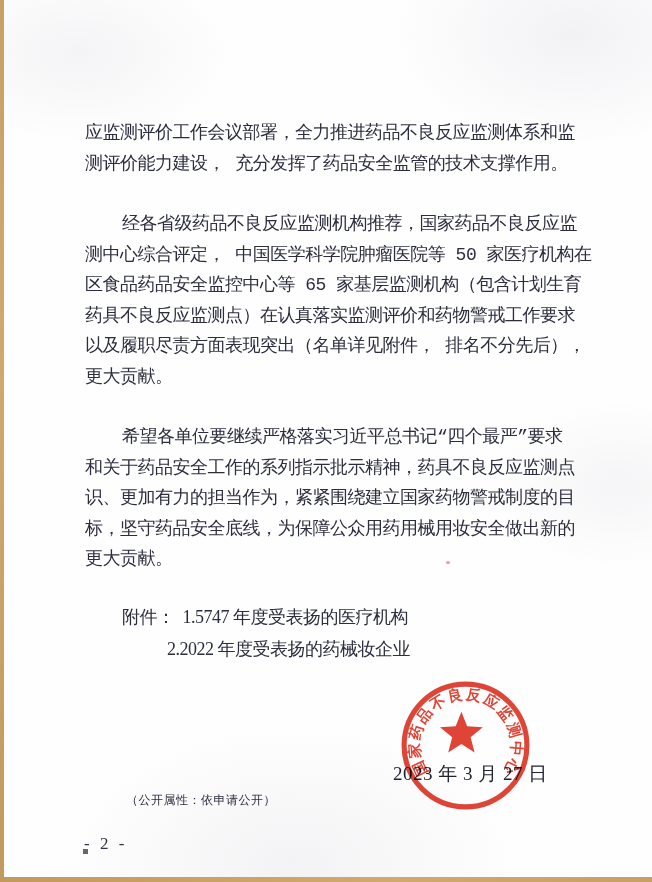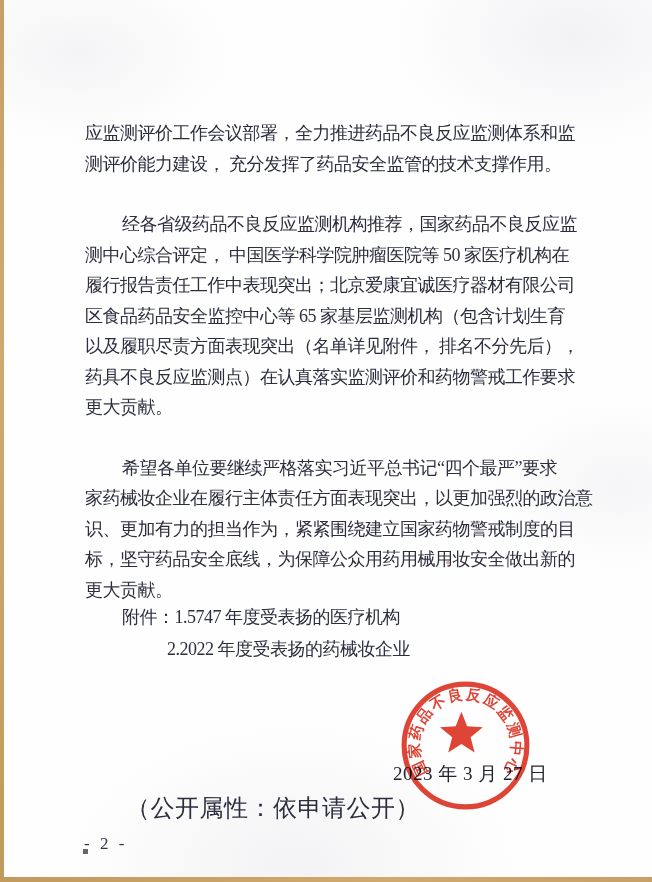--- a/index.html
+++ b/index.html
@@ -16,38 +16,38 @@
       radial-gradient(ellipse 320px 200px at 45% 98%, #f3f3f5 0%, rgba(243,243,245,0) 70%),
       radial-gradient(ellipse 180px 120px at 95% 55%, #f5f5f7 0%, rgba(245,245,247,0) 70%),
       #fefefe;
   }
   .edge-left{position:absolute;left:0;top:0;width:4px;height:100%;
     background:linear-gradient(to bottom,#c6a066,#cfa96e 40%,#c29a5e);}
   .edge-bottom{position:absolute;left:0;bottom:0;width:100%;height:5px;
     background:linear-gradient(to right,#c29a5e,#cfa96e 60%,#c6a066);}
   .body-text{
     position:absolute;left:85px;top:118px;width:492px;
-    font-size:18px;letter-spacing:-0.5px;
+    font-size:18px;letter-spacing:-0.5px;font-family:Liberation Mono, monospace;
   }
   .line{height:30.5px;line-height:30.5px;white-space:nowrap;}
   .indent{text-indent:37px;margin-top:30px;}
   .attachments{
     position:absolute;left:122px;top:601px;
     font-size:18px;letter-spacing:-0.5px;
   }
   .att-row{height:32px;line-height:32px;white-space:nowrap;}
-  .att-label{}
+  .att-label{margin-right:8px;}
   .att-indent{padding-left:45px;}
   .date{
     position:absolute;left:393px;top:761px;
     font-size:19px;letter-spacing:0.5px;color:#20222f;white-space:nowrap;
   }
   .disclosure{
     position:absolute;left:126px;top:792px;
-    font-size:24px;letter-spacing:0.5px;white-space:nowrap;
+    font-size:12px;letter-spacing:0.5px;white-space:nowrap;
   }
   .page-number{
     position:absolute;left:84px;top:834px;
     font-size:17px;letter-spacing:3px;color:#343648;white-space:nowrap;
   }
   .seal{
     position:absolute;left:399px;top:679px;width:133px;height:133px;
     mix-blend-mode:multiply;opacity:0.92;
   }
   .seal svg{width:100%;height:100%;}
@@ -63,27 +63,26 @@
 
 <div class="page">
   <div class="edge-left"></div>
   <div class="edge-bottom"></div>
 
   <section class="body-text">
     <div class="line">应监测评价工作会议部署，全力推进药品不良反应监测体系和监</div>
     <div class="line">测评价能力建设， 充分发挥了药品安全监管的技术支撑作用。</div>
     <div class="line indent">经各省级药品不良反应监测机构推荐，国家药品不良反应监</div>
     <div class="line">测中心综合评定， 中国医学科学院肿瘤医院等 50 家医疗机构在</div>
-    <div class="line">履行报告责任工作中表现突出；北京爱康宜诚医疗器材有限公司</div>
     <div class="line">区食品药品安全监控中心等 65 家基层监测机构（包含计划生育</div>
+    <div class="line">药具不良反应监测点）在认真落实监测评价和药物警戒工作要求</div>
     <div class="line">以及履职尽责方面表现突出（名单详见附件， 排名不分先后），</div>
-    <div class="line">药具不良反应监测点）在认真落实监测评价和药物警戒工作要求</div>
     <div class="line">更大贡献。</div>
     <div class="line indent">希望各单位要继续严格落实习近平总书记“四个最严”要求</div>
-    <div class="line">家药械妆企业在履行主体责任方面表现突出，以更加强烈的政治意</div>
+    <div class="line">和关于药品安全工作的系列指示批示精神，药具不良反应监测点</div>
     <div class="line">识、更加有力的担当作为，紧紧围绕建立国家药物警戒制度的目</div>
     <div class="line">标，坚守药品安全底线，为保障公众用药用械用妆安全做出新的</div>
     <div class="line">更大贡献。</div>
   </section>
 
   <section class="attachments">
     <div class="att-row">
       <span class="att-label">附件：</span><span>1.5747 年度受表扬的医疗机构</span>
     </div>
     <div class="att-row att-indent">2.2022 年度受表扬的药械妆企业</div>

